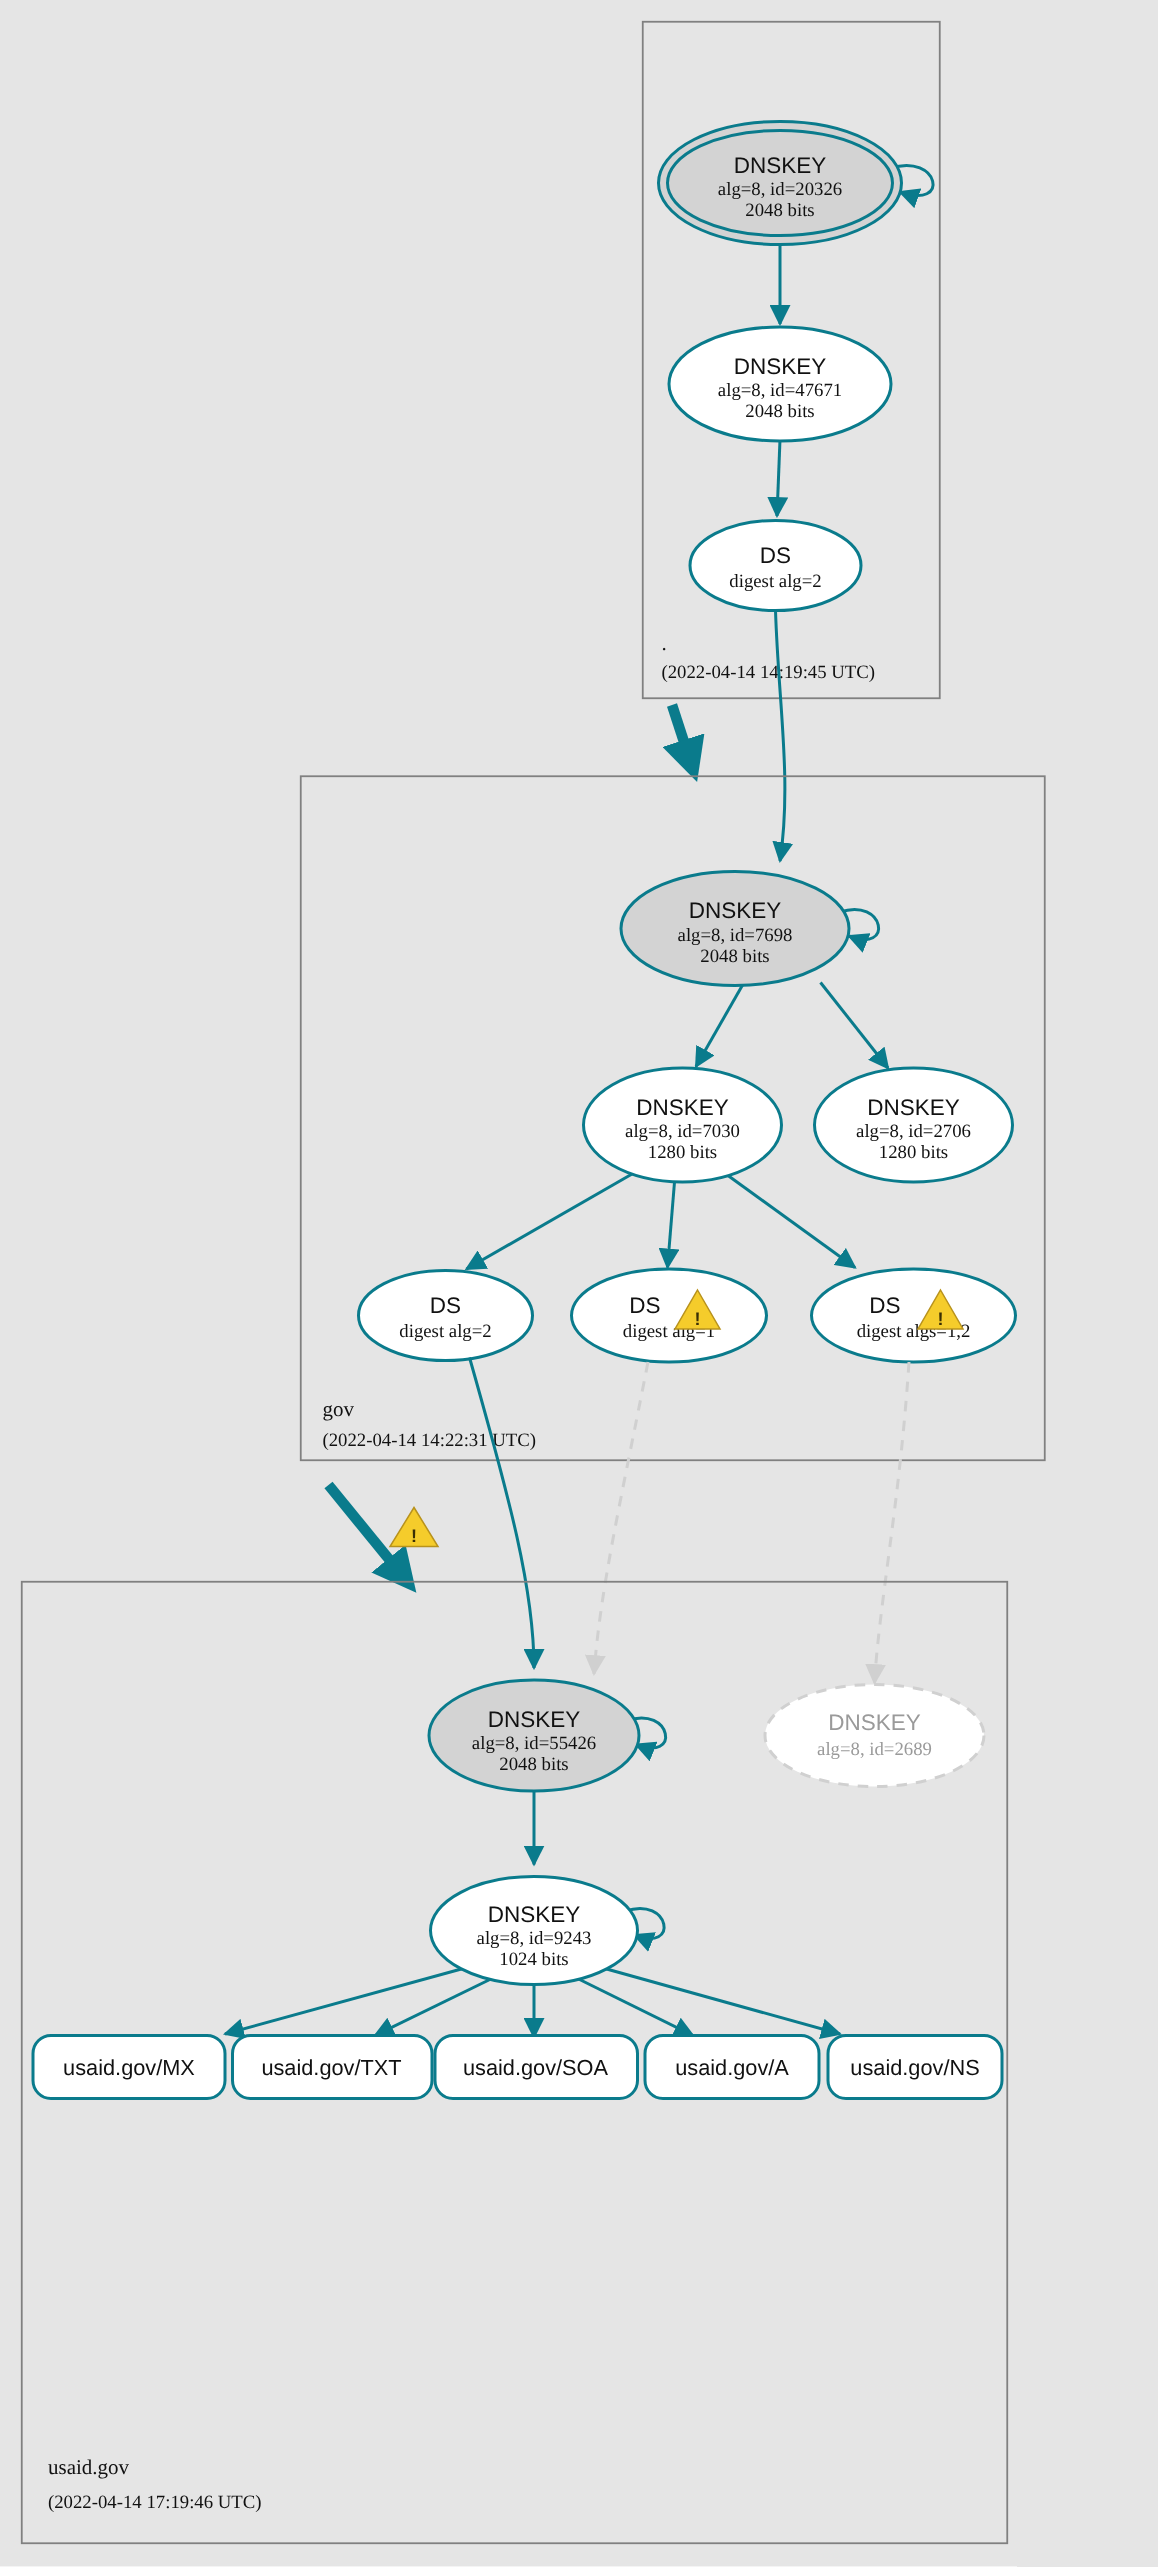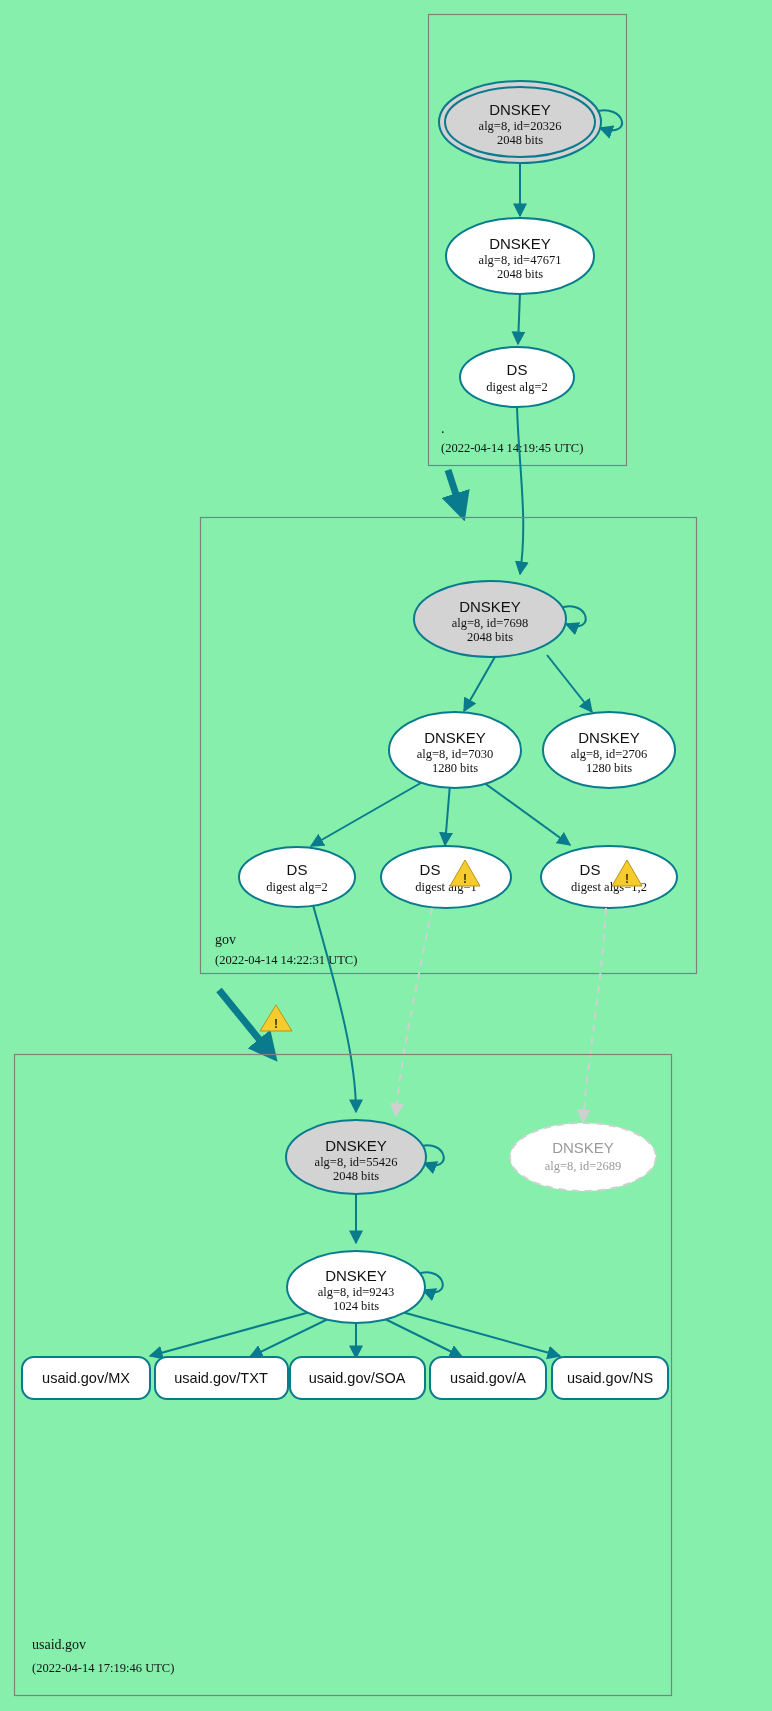--- a/index.html
+++ b/index.html
@@ -1,17 +1,17 @@
 <!DOCTYPE html>
 <html><head>
 <meta charset="utf-8">
 <style>
   html,body{margin:0;padding:0;background:#ffffff;}
   body{width:772px;height:1711px;font-family:"Liberation Sans",sans-serif;}
-  #stage{position:relative;width:772px;height:1711px;overflow:hidden;background:#86efac;}
+  #stage{position:relative;width:772px;height:1711px;overflow:hidden;background:#e5e5e5;}
   svg{display:block;}
   .zone-box{fill:none;stroke:#808080;stroke-width:1.2;}
   .edge{fill:none;stroke:#0a7b8c;stroke-width:2;}
   .edge-thick{fill:none;stroke:#0a7b8c;stroke-width:7;}
   .edge-dashed{fill:none;stroke:#d0d0d0;stroke-width:2;stroke-dasharray:7,6;}
   .node-ell{fill:#ffffff;stroke:#0a7b8c;stroke-width:2;}
   .node-ell-sec{fill:#d3d3d3;stroke:#0a7b8c;stroke-width:2;}
   .node-ell-ghost{fill:#ffffff;stroke:#d0d0d0;stroke-width:2;stroke-dasharray:7,6;}
   .t-main{font-family:"Liberation Sans",sans-serif;font-size:15px;fill:#111;text-anchor:middle;}
   .t-main-ghost{font-family:"Liberation Sans",sans-serif;font-size:15px;fill:#9a9a9a;text-anchor:middle;}

